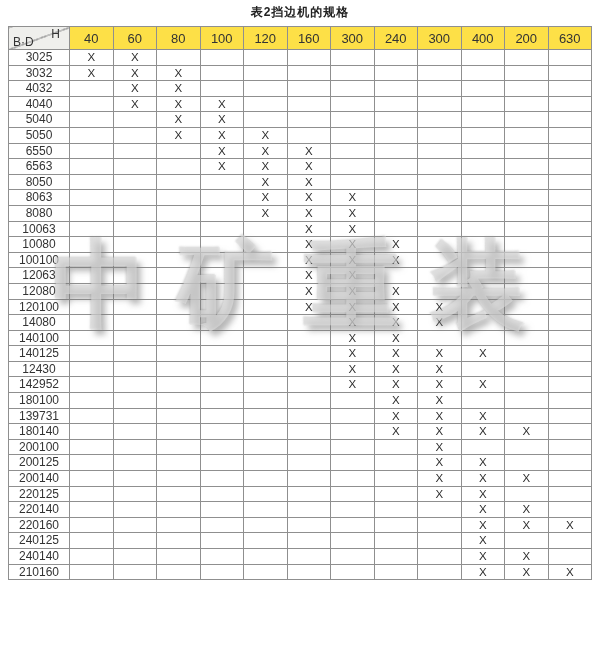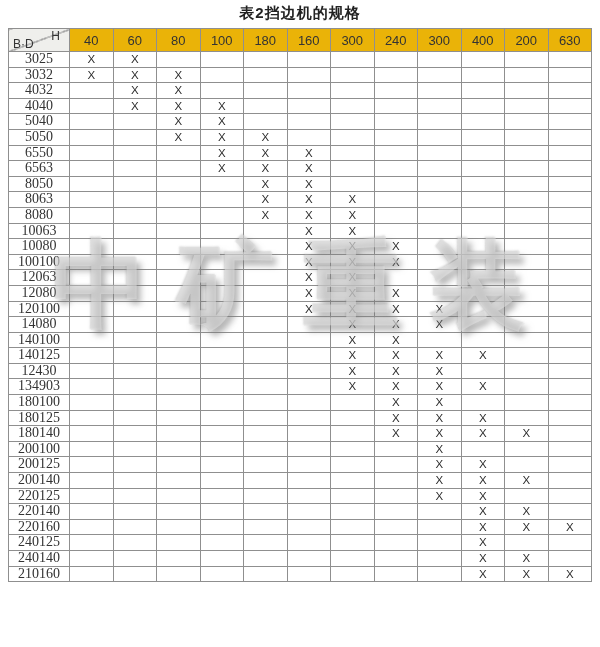--- a/index.html
+++ b/index.html
@@ -1,44 +1,44 @@
 <!DOCTYPE html>
 <html><head>
 <meta charset="utf-8">
 <style>
   html,body { margin:0; padding:0; }
   body {
     width:600px; height:647px; background:#ffffff; position:relative;
     font-family:"Liberation Sans", sans-serif; overflow:hidden;
   }
   .page-title {
-    text-align:center; font-size:15px; font-weight:bold; color:#222;
+    text-align:center; font-size:12px; font-weight:bold; color:#222;
     margin:0; padding:4px 0 5px 0; letter-spacing:1px;
   }
   table.spec {
     border-collapse:collapse; table-layout:fixed;
     margin-left:8px; width:584px;
   }
   .spec th, .spec td {
     border:1px solid #8f8f8f; padding:0; text-align:center;
     color:#3a3a3a; overflow:hidden; white-space:nowrap;
   }
   .spec thead th {
-    height:22px; background:#eab308; font-size:13px; font-weight:normal; color:#333;
+    height:22px; background:#fde047; font-size:13px; font-weight:normal; color:#333;
   }
   .spec thead th.corner {
     position:relative; width:60px;
     background-color:#efefec;
     background-image:linear-gradient(to bottom right,
       transparent 48.6%, #8f8f8f 48.6%, #8f8f8f 51.4%, transparent 51.4%);
   }
   .corner .axis-top { position:absolute; top:0px; right:9px; font-size:12px; }
   .corner .axis-bottom { position:absolute; bottom:0px; left:4px; font-size:12px; }
   .spec tbody td { height:14.6px; font-size:12px; line-height:14.6px; }
-  .spec tbody td.rowlabel { font-size:14px; color:#333;font-family:Liberation Serif, serif; }
+  .spec tbody td.rowlabel { font-size:12px; color:#333; }
   .spec tbody td.mark { font-size:11.5px; color:#2e2e2e; }
   .watermark {
     position:absolute; left:52px; top:222px; width:540px;
     font-size:96px; font-weight:bold; letter-spacing:30px; white-space:nowrap;
     color:rgba(225,225,225,0.55);
     text-shadow:4px 5px 6px rgba(120,120,120,0.55), -1px -1px 2px rgba(150,150,150,0.35);
     pointer-events:none; user-select:none;
   }
 </style>
 </head>
@@ -51,21 +51,21 @@
     <tr>
       <th class="corner">
         <span class="axis-top">H</span>
         <span class="axis-bottom">B·D</span>
       </th>
 
     <th>40</th>
         <th>60</th>
         <th>80</th>
         <th>100</th>
-        <th>180</th>
+        <th>120</th>
         <th>160</th>
         <th>300</th>
         <th>240</th>
         <th>300</th>
         <th>400</th>
         <th>200</th>
         <th>630</th>
       </tr>
   </thead>
   <tbody id="spec-body">
@@ -379,21 +379,21 @@
         <td class="mark"></td>
         <td class="mark"></td>
         <td class="mark">X</td>
         <td class="mark">X</td>
         <td class="mark">X</td>
         <td class="mark"></td>
         <td class="mark"></td>
         <td class="mark"></td>
       </tr>
       <tr>
-        <td class="rowlabel">134903</td>
+        <td class="rowlabel">142952</td>
         <td class="mark"></td>
         <td class="mark"></td>
         <td class="mark"></td>
         <td class="mark"></td>
         <td class="mark"></td>
         <td class="mark"></td>
         <td class="mark">X</td>
         <td class="mark">X</td>
         <td class="mark">X</td>
         <td class="mark">X</td>
@@ -409,21 +409,21 @@
         <td class="mark"></td>
         <td class="mark"></td>
         <td class="mark"></td>
         <td class="mark">X</td>
         <td class="mark">X</td>
         <td class="mark"></td>
         <td class="mark"></td>
         <td class="mark"></td>
       </tr>
       <tr>
-        <td class="rowlabel">180125</td>
+        <td class="rowlabel">139731</td>
         <td class="mark"></td>
         <td class="mark"></td>
         <td class="mark"></td>
         <td class="mark"></td>
         <td class="mark"></td>
         <td class="mark"></td>
         <td class="mark"></td>
         <td class="mark">X</td>
         <td class="mark">X</td>
         <td class="mark">X</td>

